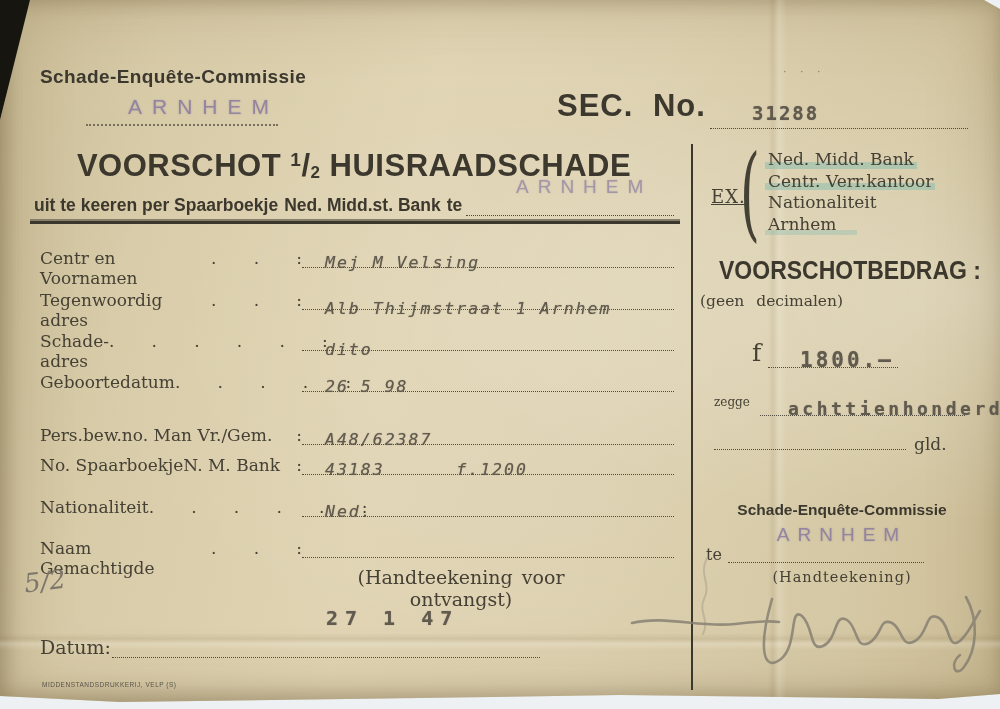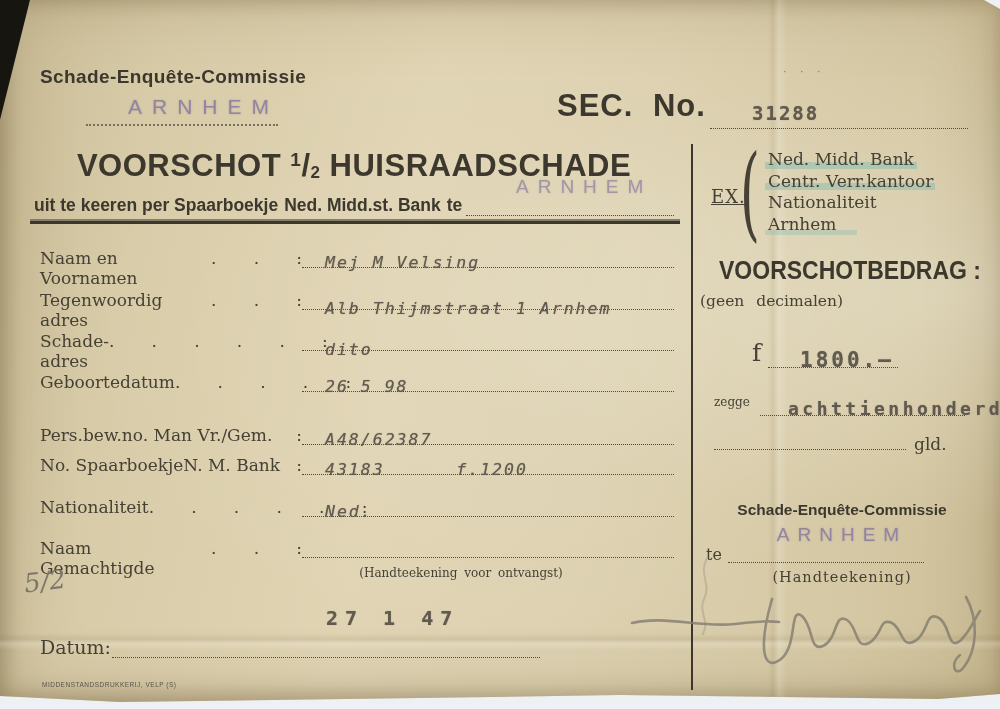--- a/index.html
+++ b/index.html
@@ -52,21 +52,21 @@
   .thickrule{left:30px;top:219px;width:650px;height:5px;background:#3b372d;
     box-shadow:inset 0 2px 0 rgba(224,212,180,.45);}
   .divider{left:691px;top:144px;width:2px;height:546px;background:#3b372d;}
   
   .frow{left:40px;width:632px;height:22px;}
   .flabelwrap{position:absolute;left:0;top:0;width:262px;display:flex;justify-content:space-between;font-size:17px;}
   .leader{white-space:pre;word-spacing:7px;}
   .fline{position:absolute;left:262px;top:0;width:372px;height:19px;}
   .fvalue{position:absolute;left:285px;top:5px;font-size:16.5px;letter-spacing:2px;white-space:pre;font-style:italic;}
   
-  .hvo{left:330px;top:566px;width:262px;text-align:center;font-size:12px;word-spacing:3px;}
+  .hvo{left:330px;top:566px;width:262px;text-align:center;font-size:19px;word-spacing:3px;}
   .margin-note{left:24px;top:566px;font-size:26px;font-style:italic;color:#7d766a;transform:rotate(-7deg);}
   .typed-date{left:326px;top:606px;font-size:20px;font-weight:bold;letter-spacing:7px;}
   .datum{left:40px;top:636px;font-size:19px;}
   .datumline{left:112px;top:636px;width:428px;height:21px;}
   .printer{left:42px;top:681px;font-size:6.5px;letter-spacing:.5px;color:#5a544a;font-family:"Liberation Sans",sans-serif;}
   .corner-marks{left:783px;top:66px;font-size:11px;color:rgba(90,80,70,.55);letter-spacing:5px;}
   
   .ex-label{left:711px;top:186px;font-size:18px;letter-spacing:1px;text-decoration:underline;}
   .ex-brace{left:740px;top:146px;font-size:102px;line-height:94px;transform:scaleX(.5);transform-origin:left top;font-weight:400;}
   .ex-items{left:768px;top:149px;font-size:17px;line-height:21.5px;}
@@ -118,21 +118,21 @@
     <span class="bank">Ned. Midd.st. Bank</span>
     <span class="te">te</span>
     <span class="subfill finedot"></span>
   </div>
   <div class="abs stamp stamp2">ARNHEM</div>
   <div class="abs thickrule"></div>
   <div class="abs divider"></div>
 
   <div class="abs frow" style="top:248px">
     <span class="flabelwrap serif">
-        <span>Naam en Voornamen</span>
+        <span>Centr en Voornamen</span>
         <span class="leader">.   .   :</span>
       </span>
     <span class="fline finedot"></span>
     <span class="fvalue mono">Mej M Velsing</span>
   </div>
   <div class="abs frow" style="top:290px">
     <span class="flabelwrap serif">
         <span>Tegenwoordig adres</span>
         <span class="leader">.   .   :</span>
       </span>

